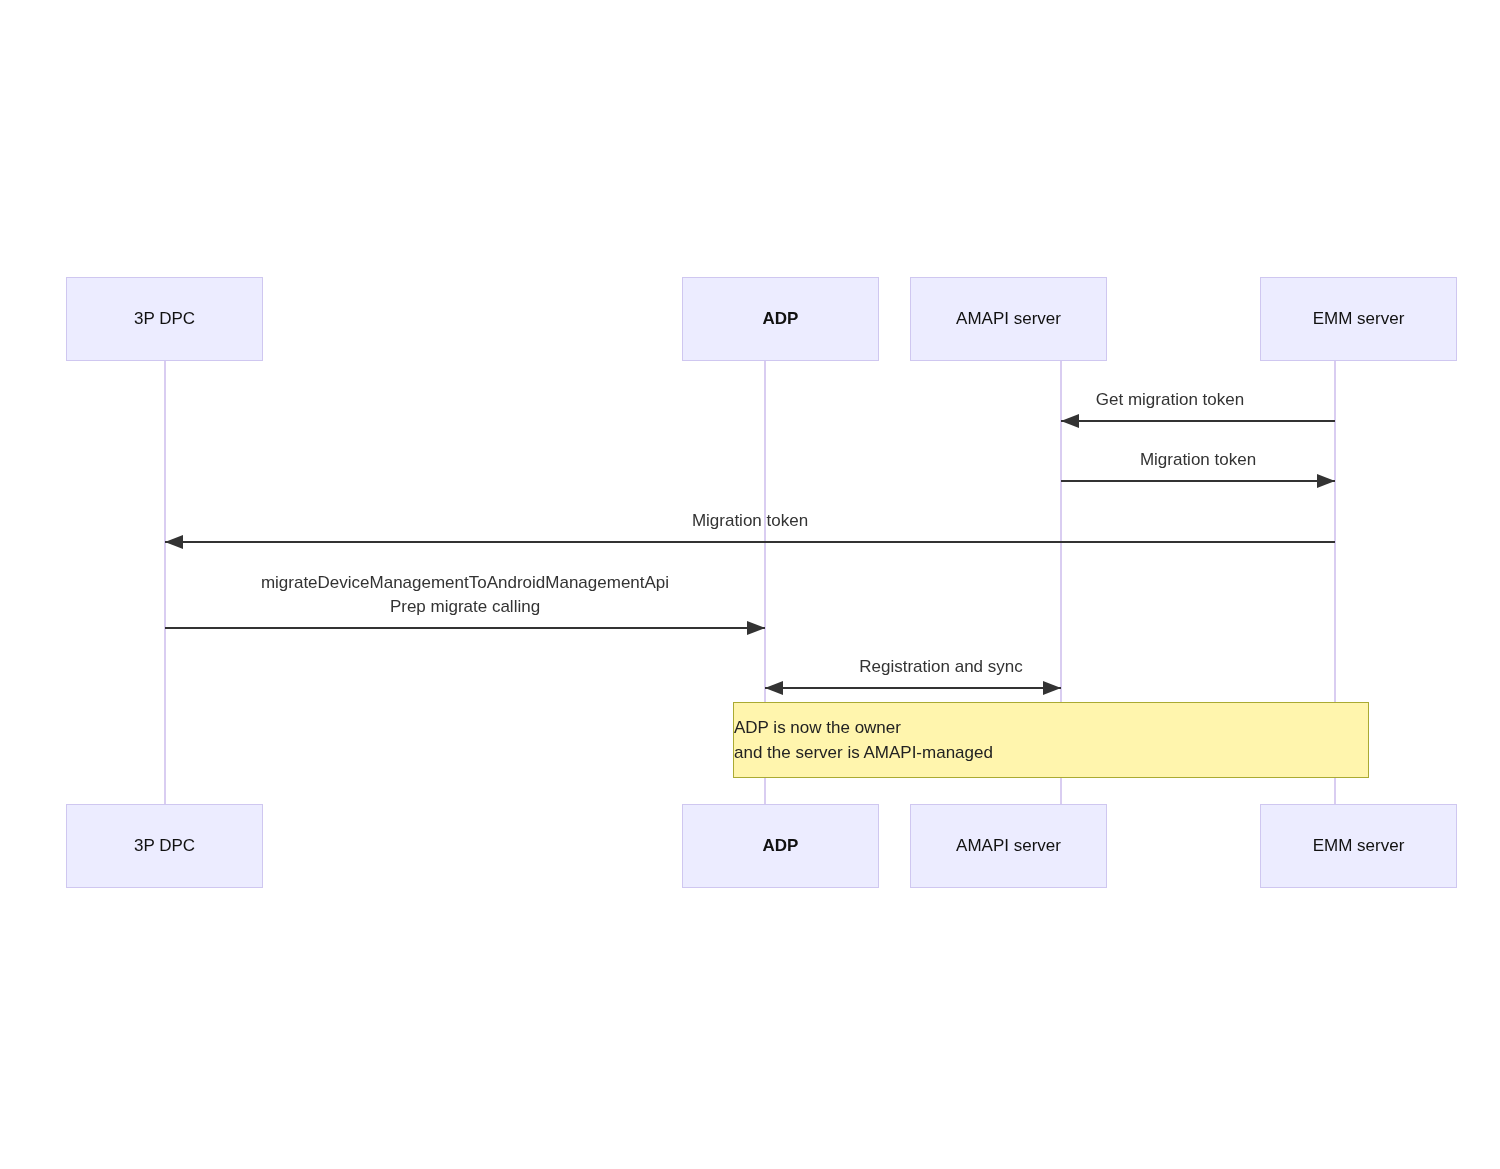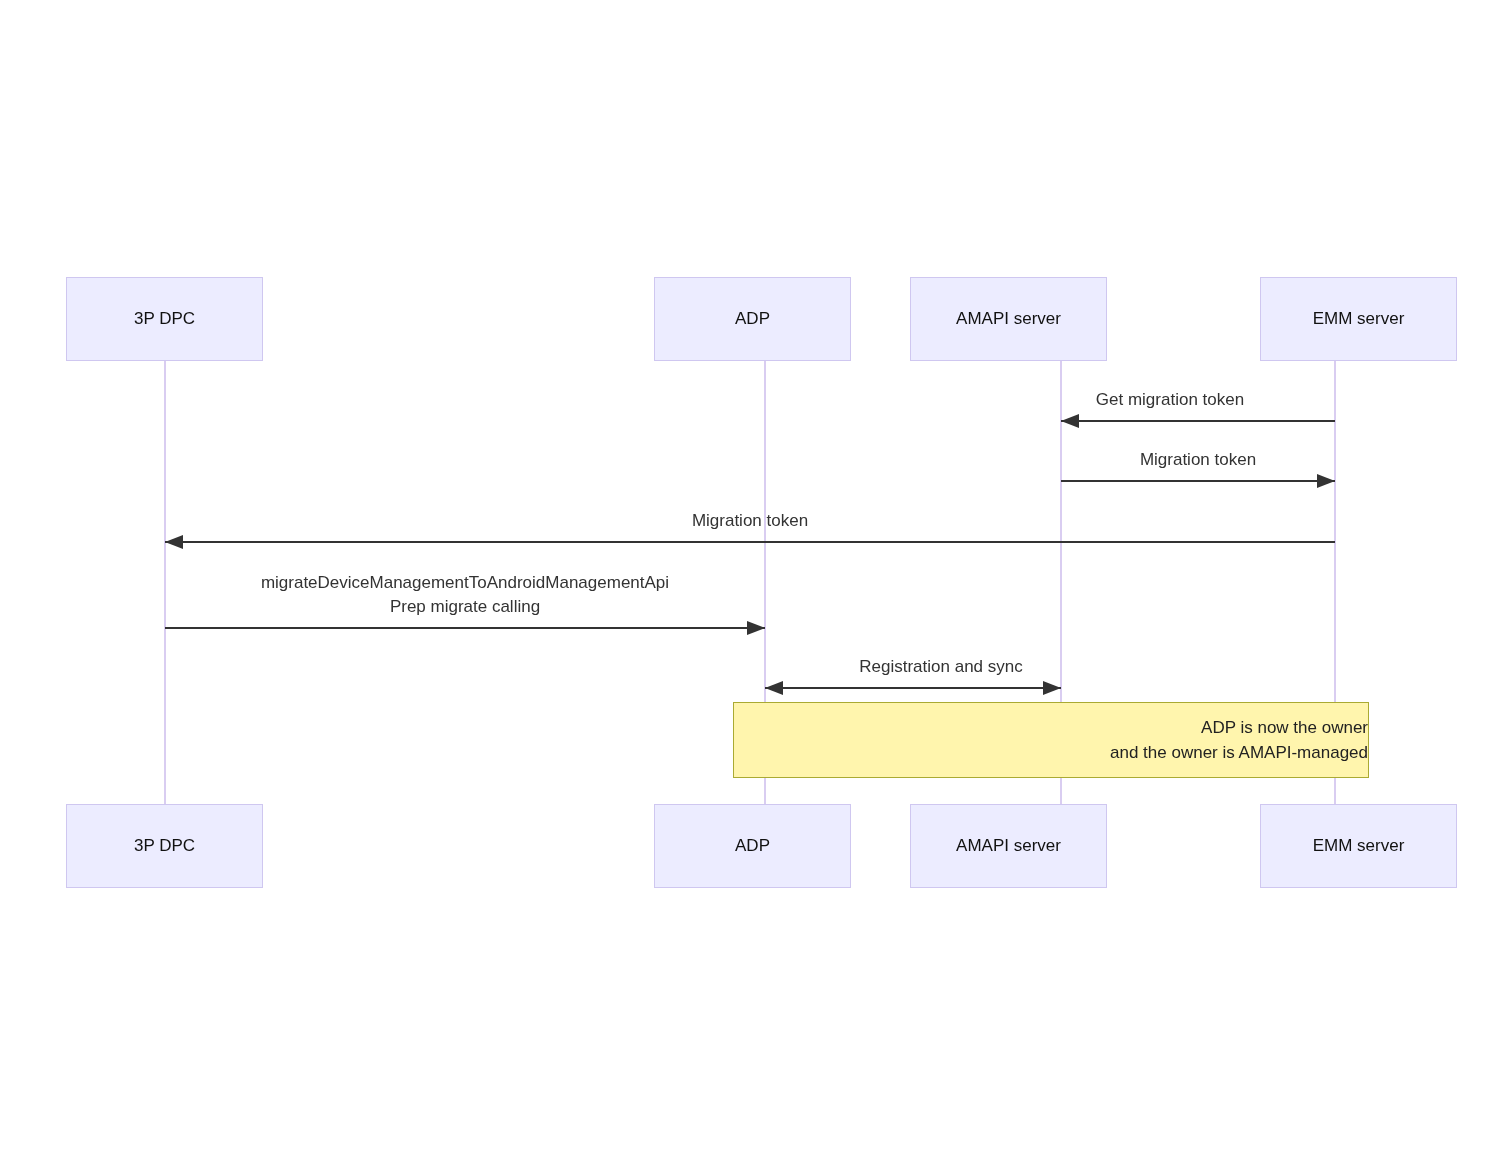--- a/index.html
+++ b/index.html
@@ -38,21 +38,21 @@
     display: flex;
     align-items: center;
     justify-content: center;
     font-size: 17px;
     color: #111111;
     z-index: 3;
   }
   .row-top { top: 277px; }
   .row-bottom { top: 804px; }
   .col-0 { left: 66px; }
-  .col-1 { left: 654px; }
+  .col-1 { left: 682px; font-weight: bold; }
   .col-2 { left: 910px; }
   .col-3 { left: 1236px; margin-left: 24px; }
   
   .msg-label {
     position: absolute;
     font-size: 17px;
     color: #333333;
     text-align: center;
     z-index: 2;
     line-height: 24px;
@@ -106,21 +106,21 @@
     left: 733px;
     top: 702px;
     width: 636px;
     height: 76px;
     background: #fff5ad;
     border: 1px solid #aaaa33;
     box-sizing: border-box;
     z-index: 4;
     display: flex;
     flex-direction: column;
-    align-items: flex-end;
+    align-items: flex-start;
     justify-content: center;
     font-size: 17px;
     color: #222222;
     line-height: 25px;
     text-align: center;
   }
 </style>
 </head>
 <body>
 
@@ -163,21 +163,21 @@
   <div class="msg-line m3-line"></div>
   <div class="arr-right m3-arr"></div>
 
   <div class="msg-label m4-label">Registration and sync</div>
   <div class="msg-line m4-line"></div>
   <div class="arr-left m4-arr-l"></div>
   <div class="arr-right m4-arr-r"></div>
 
   <div class="note">
     <div>ADP is now the owner</div>
-    <div>and the owner is AMAPI-managed</div>
+    <div>and the server is AMAPI-managed</div>
   </div>
 
   <div class="actor row-bottom col-0">
     <span>3P DPC</span>
   </div>
   <div class="actor row-bottom col-1">
     <span>ADP</span>
   </div>
   <div class="actor row-bottom col-2">
     <span>AMAPI server</span>

